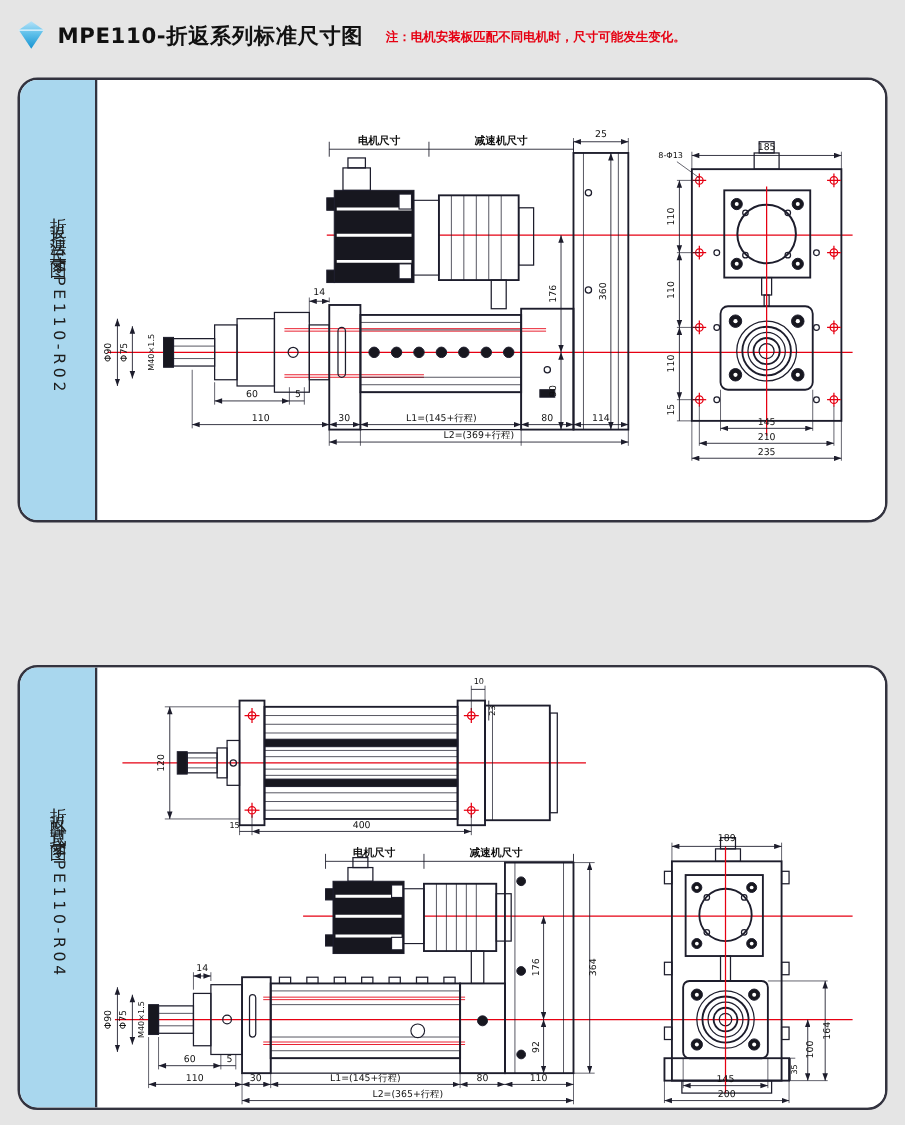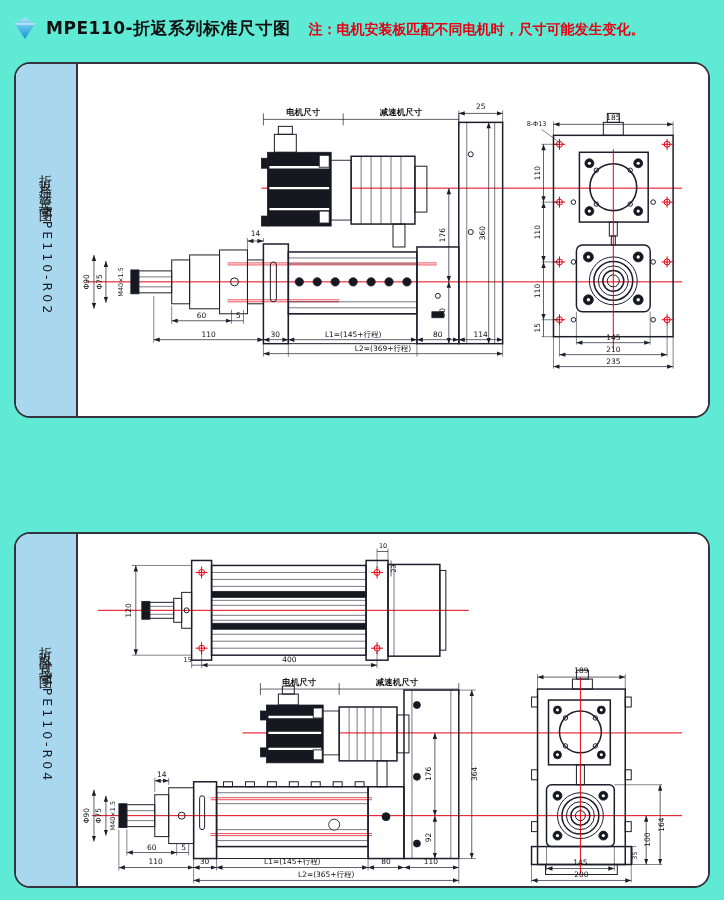--- a/index.html
+++ b/index.html
@@ -1,23 +1,23 @@
 <!DOCTYPE html>
 <html><head>
 <meta charset="utf-8">
 <style>
   html,body{margin:0;padding:0;background:#ffffff;}
-  #page{position:relative;width:724px;height:900px;background:#5eead4;
+  #page{position:relative;width:724px;height:900px;background:#e5e5e5;
         font-family:"DejaVu Sans","Liberation Sans",sans-serif;overflow:hidden;}
 
   
   .header{position:absolute;left:14px;top:8px;width:700px;height:40px;
           display:flex;align-items:center;}
   .header h1{font-size:17px;font-weight:bold;color:#111;margin:0 0 0 10px;letter-spacing:.5px;}
-  .header .note{font-size:14px;font-weight:bold;color:#e60012;margin-left:18px;margin-top:4px;}
+  .header .note{font-size:10px;font-weight:bold;color:#e60012;margin-left:18px;margin-top:4px;}
 
   
   .panel{position:absolute;left:14px;width:696px;height:356px;border:2px solid #33333f;
          border-radius:16px;overflow:hidden;display:flex;background:#fff;box-sizing:border-box;}
   .panel.p1{top:62px;} .panel.p2{top:532px;}
   .sidebar{width:60px;background:#a9d7ee;border-right:2px solid #33333f;
            display:flex;align-items:center;justify-content:center;}
   .sidebar-text{writing-mode:vertical-rl;display:flex;gap:3px;color:#1d1d1d;}
   .sidebar-text .t1{font-size:13.5px;letter-spacing:5px;font-weight:500;}
   .sidebar-text .t2{font-size:12.5px;letter-spacing:3px;font-weight:500;}

